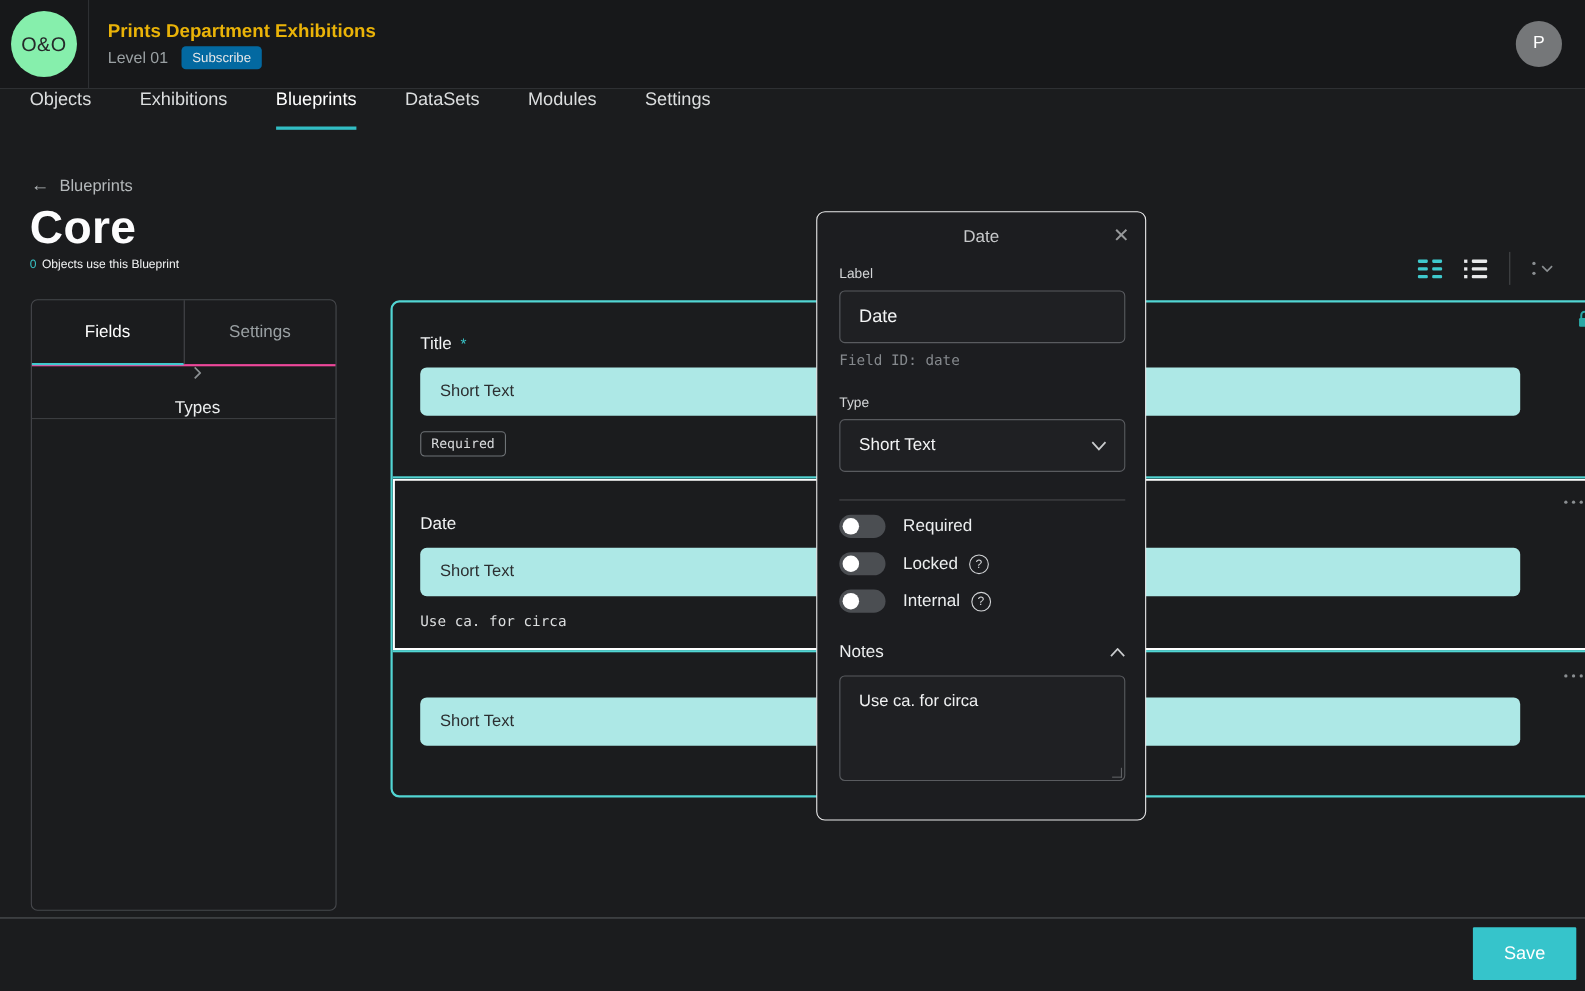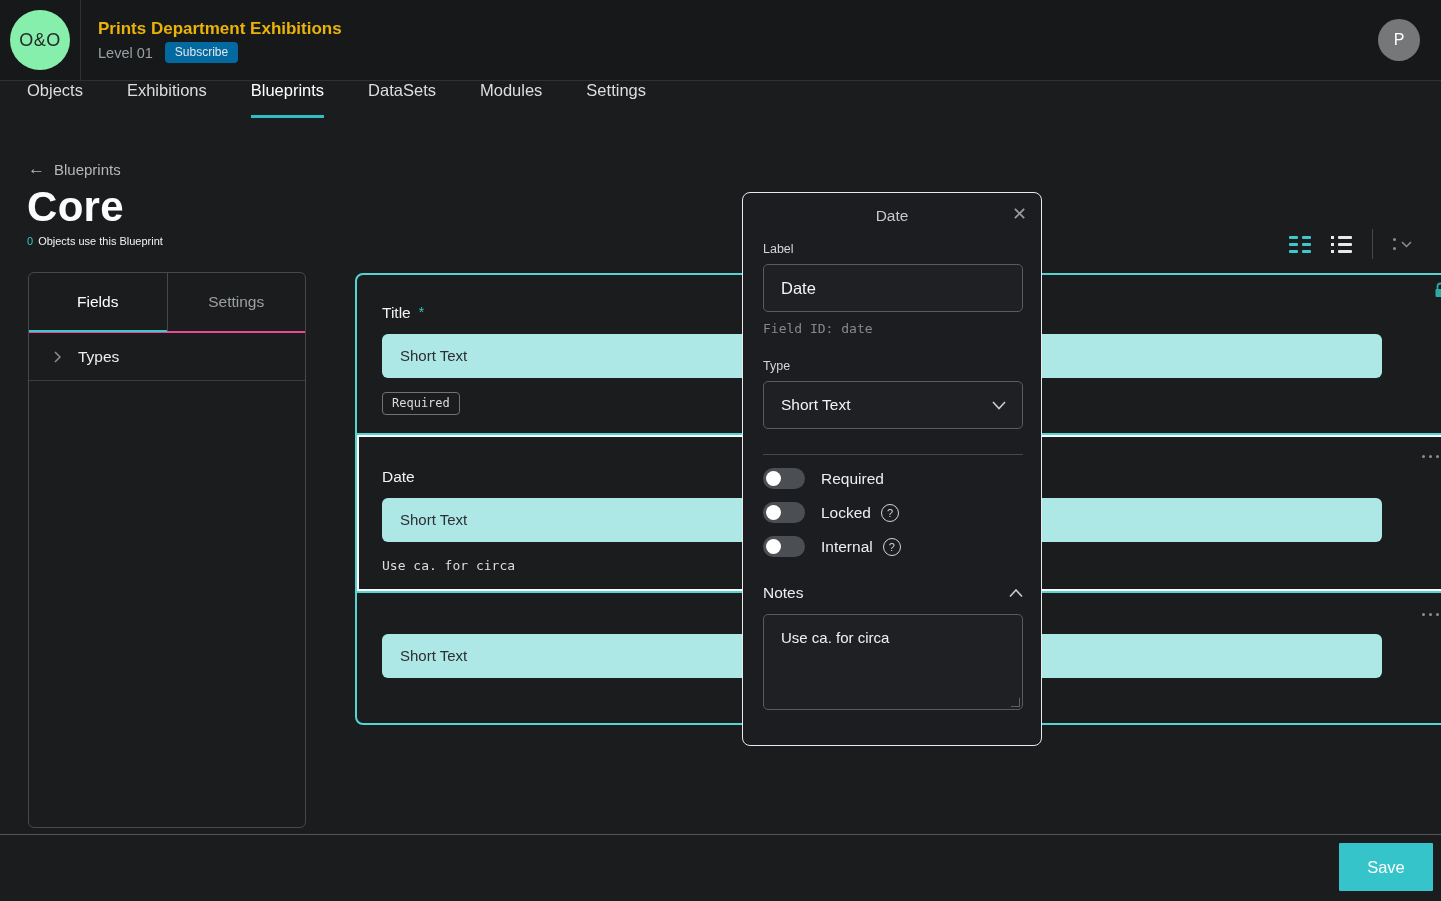--- a/index.html
+++ b/index.html
@@ -43,21 +43,21 @@
   .icon-kebab .dots { display:flex; flex-direction:column; gap:6px; }
   .icon-kebab .dot { width:3px; height:3px; border-radius:50%; background:#8b8f92; }
 
   
   .sidebar { position:absolute; left:28px; top:272px; width:278px; height:556px; border:1px solid #46484c; border-radius:6px; }
   .sidebar-tabs { display:flex; height:60px; border-bottom:2px solid #ec4899; }
   .sidebar-tab { flex:1; display:flex; align-items:center; justify-content:center; font-size:15.5px; color:#9aa0a3; cursor:pointer; position:relative; }
   .sidebar-tab.active { color:#ffffff; }
   .sidebar-tab.active::after { content:""; position:absolute; left:0; right:0; bottom:-1px; height:2px; background:#3fc9cd; }
   .sidebar-tab + .sidebar-tab { border-left:1px solid #46484c; }
-  .tree-row { height:48px; display:flex; align-items:center; gap:17px; padding-left:25px; border-bottom:1px solid #3b3d40; color:#eceeef; font-size:15.5px; cursor:pointer; }
+  .tree-row { height:48px; display:flex; align-items:center; gap:17px; padding-left:25px; border-bottom:1px solid #3b3d40; color:#eceeef; font-size:15.5px; cursor:pointer;flex-direction:column; }
   .chev-right { color:#8b9093; }
 
   
   .bp-container { position:absolute; left:355px; top:273px; width:1104px; height:452px; border:2px solid #52d5d3; border-radius:8px; }
   .bp-lock { position:absolute; top:7px; right:10px; }
   .field-row { position:relative; padding-left:25px; }
   .field-row.r1 { height:160px; border-bottom:2px solid #52d5d3; padding-top:29px; }
   .field-row.r2 { height:158px; border-bottom:2px solid #52d5d3; padding-top:33px; box-shadow:inset 0 0 0 2px #ffffff; }
   .field-row.r3 { height:128px; padding-top:29px; }
   .field-label { color:#f2f3f4; font-size:15.5px; display:flex; gap:8px; }

